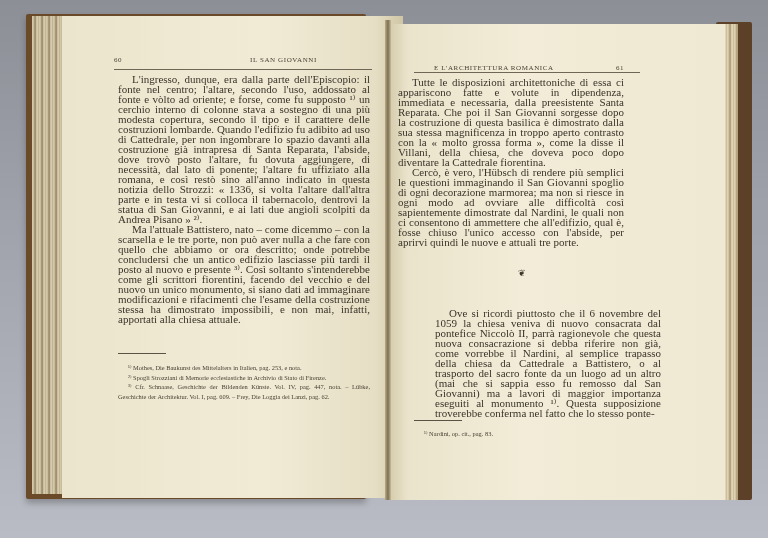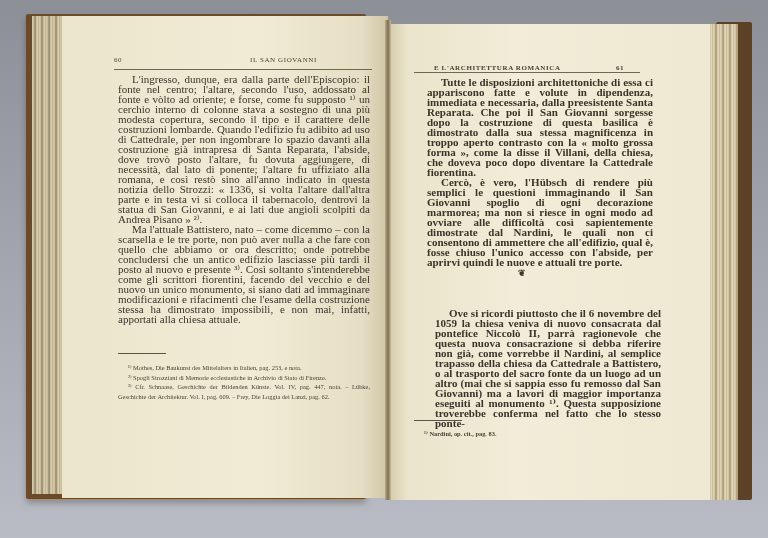--- a/index.html
+++ b/index.html
@@ -13,38 +13,37 @@
   .cover-left {
     position:absolute; left:26px; top:14px; width:340px; height:485px;
     background:#6b4a2a; border-radius:2px;
     box-shadow: 0 4px 6px rgba(0,0,0,0.25);
   }
   .edges-left {
     position:absolute; left:32px; top:16px; width:34px; height:478px;
     background: repeating-linear-gradient(90deg,#d8cdb0 0px,#c4b794 2px,#8a7a5a 3px,#e0d6ba 5px,#b9aa86 7px);
   }
   .page {
-    position:absolute; background:#efe8d2; color:#3a342a;
+    position:absolute; background:#efe8d2; color:#3a342a;padding-left:15px;
   }
   .page-left {
     left:62px; top:16px; width:326px; height:482px;
     background: linear-gradient(90deg,#ece5cd 0%,#f1ebd6 60%,#e6dec4 92%,#cfc5a6 100%);
   }
   .cover-right {
     position:absolute; left:716px; top:22px; width:36px; height:478px;
     background:#5c4128; border-radius:2px;
   }
   .edges-right {
     position:absolute; left:706px; top:24px; width:32px; height:476px;
     background: repeating-linear-gradient(90deg,#e3d9bd 0px,#cbbd98 2px,#a08d66 3px,#e9e0c6 5px,#c2b38e 7px);
   }
   .page-right {
     left:388px; top:24px; width:322px; height:476px;
     background: linear-gradient(90deg,#d4caab 0%,#ebe4cc 6%,#f2ecd8 40%,#efe8d2 100%);
-    font-weight: bold;
   }
   .gutter {
     position:absolute; left:385px; top:20px; width:6px; height:480px;
     background: linear-gradient(90deg,#b7ab88,#7d6e50,#c8bd9d);
   }
   .header {
     position:absolute; font-size:7px; letter-spacing:0.6px; color:#4a4234;
   }
   .rule { position:absolute; height:1px; background:#6f6656; }
   .body-text {
@@ -84,21 +83,21 @@
       <p>²⁾ Spogli Strozziani di Memorie ecclesiastiche in Archivio di Stato di Firenze.</p>
       <p>³⁾ Cfr. Schnaase, Geschichte der Bildenden Künste. Vol. IV, pag. 447, nota. – Lübke, Geschichte der Architektur. Vol. I, pag. 609. – Frey, Die Loggia dei Lanzi, pag. 62.</p>
     </div>
   </div>
 
   <div class="page page-right">
     <span class="header" style="left:46px;top:40px;">E L'ARCHITETTURA ROMANICA</span>
     <span class="header" style="left:228px;top:40px;">61</span>
     <div class="rule" style="left:26px;top:48px;width:226px;"></div>
 
-    <div class="body-text" style="left:39px;top:53px;width:226px;">
+    <div class="body-text" style="left:10px;top:53px;width:226px;">
       <p>Tutte le disposizioni architettoniche di essa ci appariscono fatte e volute in dipendenza, immediata e necessaria, dalla preesistente Santa Reparata. Che poi il San Giovanni sorgesse dopo la costruzione di questa basilica è dimostrato dalla sua stessa magnificenza in troppo aperto contrasto con la « molto grossa forma », come la disse il Villani, della chiesa, che doveva poco dopo diventare la Cattedrale fiorentina.</p>
       <p>Cercò, è vero, l'Hübsch di rendere più semplici le questioni immaginando il San Giovanni spoglio di ogni decorazione marmorea; ma non si riesce in ogni modo ad ovviare alle difficoltà così sapientemente dimostrate dal Nardini, le quali non ci consentono di ammettere che all'edifizio, qual è, fosse chiuso l'unico accesso con l'abside, per aprirvi quindi le nuove e attuali tre porte.</p>
     </div>
 
     <span class="ornament" style="left:130px;top:244px;">❦</span>
 
     <div class="body-text" style="left:26px;top:284px;width:226px;margin-left:21px;">
       <p>Ove si ricordi piuttosto che il 6 novembre del 1059 la chiesa veniva di nuovo consacrata dal pontefice Niccolò II, parrà ragionevole che questa nuova consacrazione si debba riferire non già, come vorrebbe il Nardini, al semplice trapasso della chiesa da Cattedrale a Battistero, o al trasporto del sacro fonte da un luogo ad un altro (mai che si sappia esso fu remosso dal San Giovanni) ma a lavori di maggior importanza eseguiti al monumento ¹⁾. Questa supposizione troverebbe conferma nel fatto che lo stesso ponte-</p>
     </div>
 

